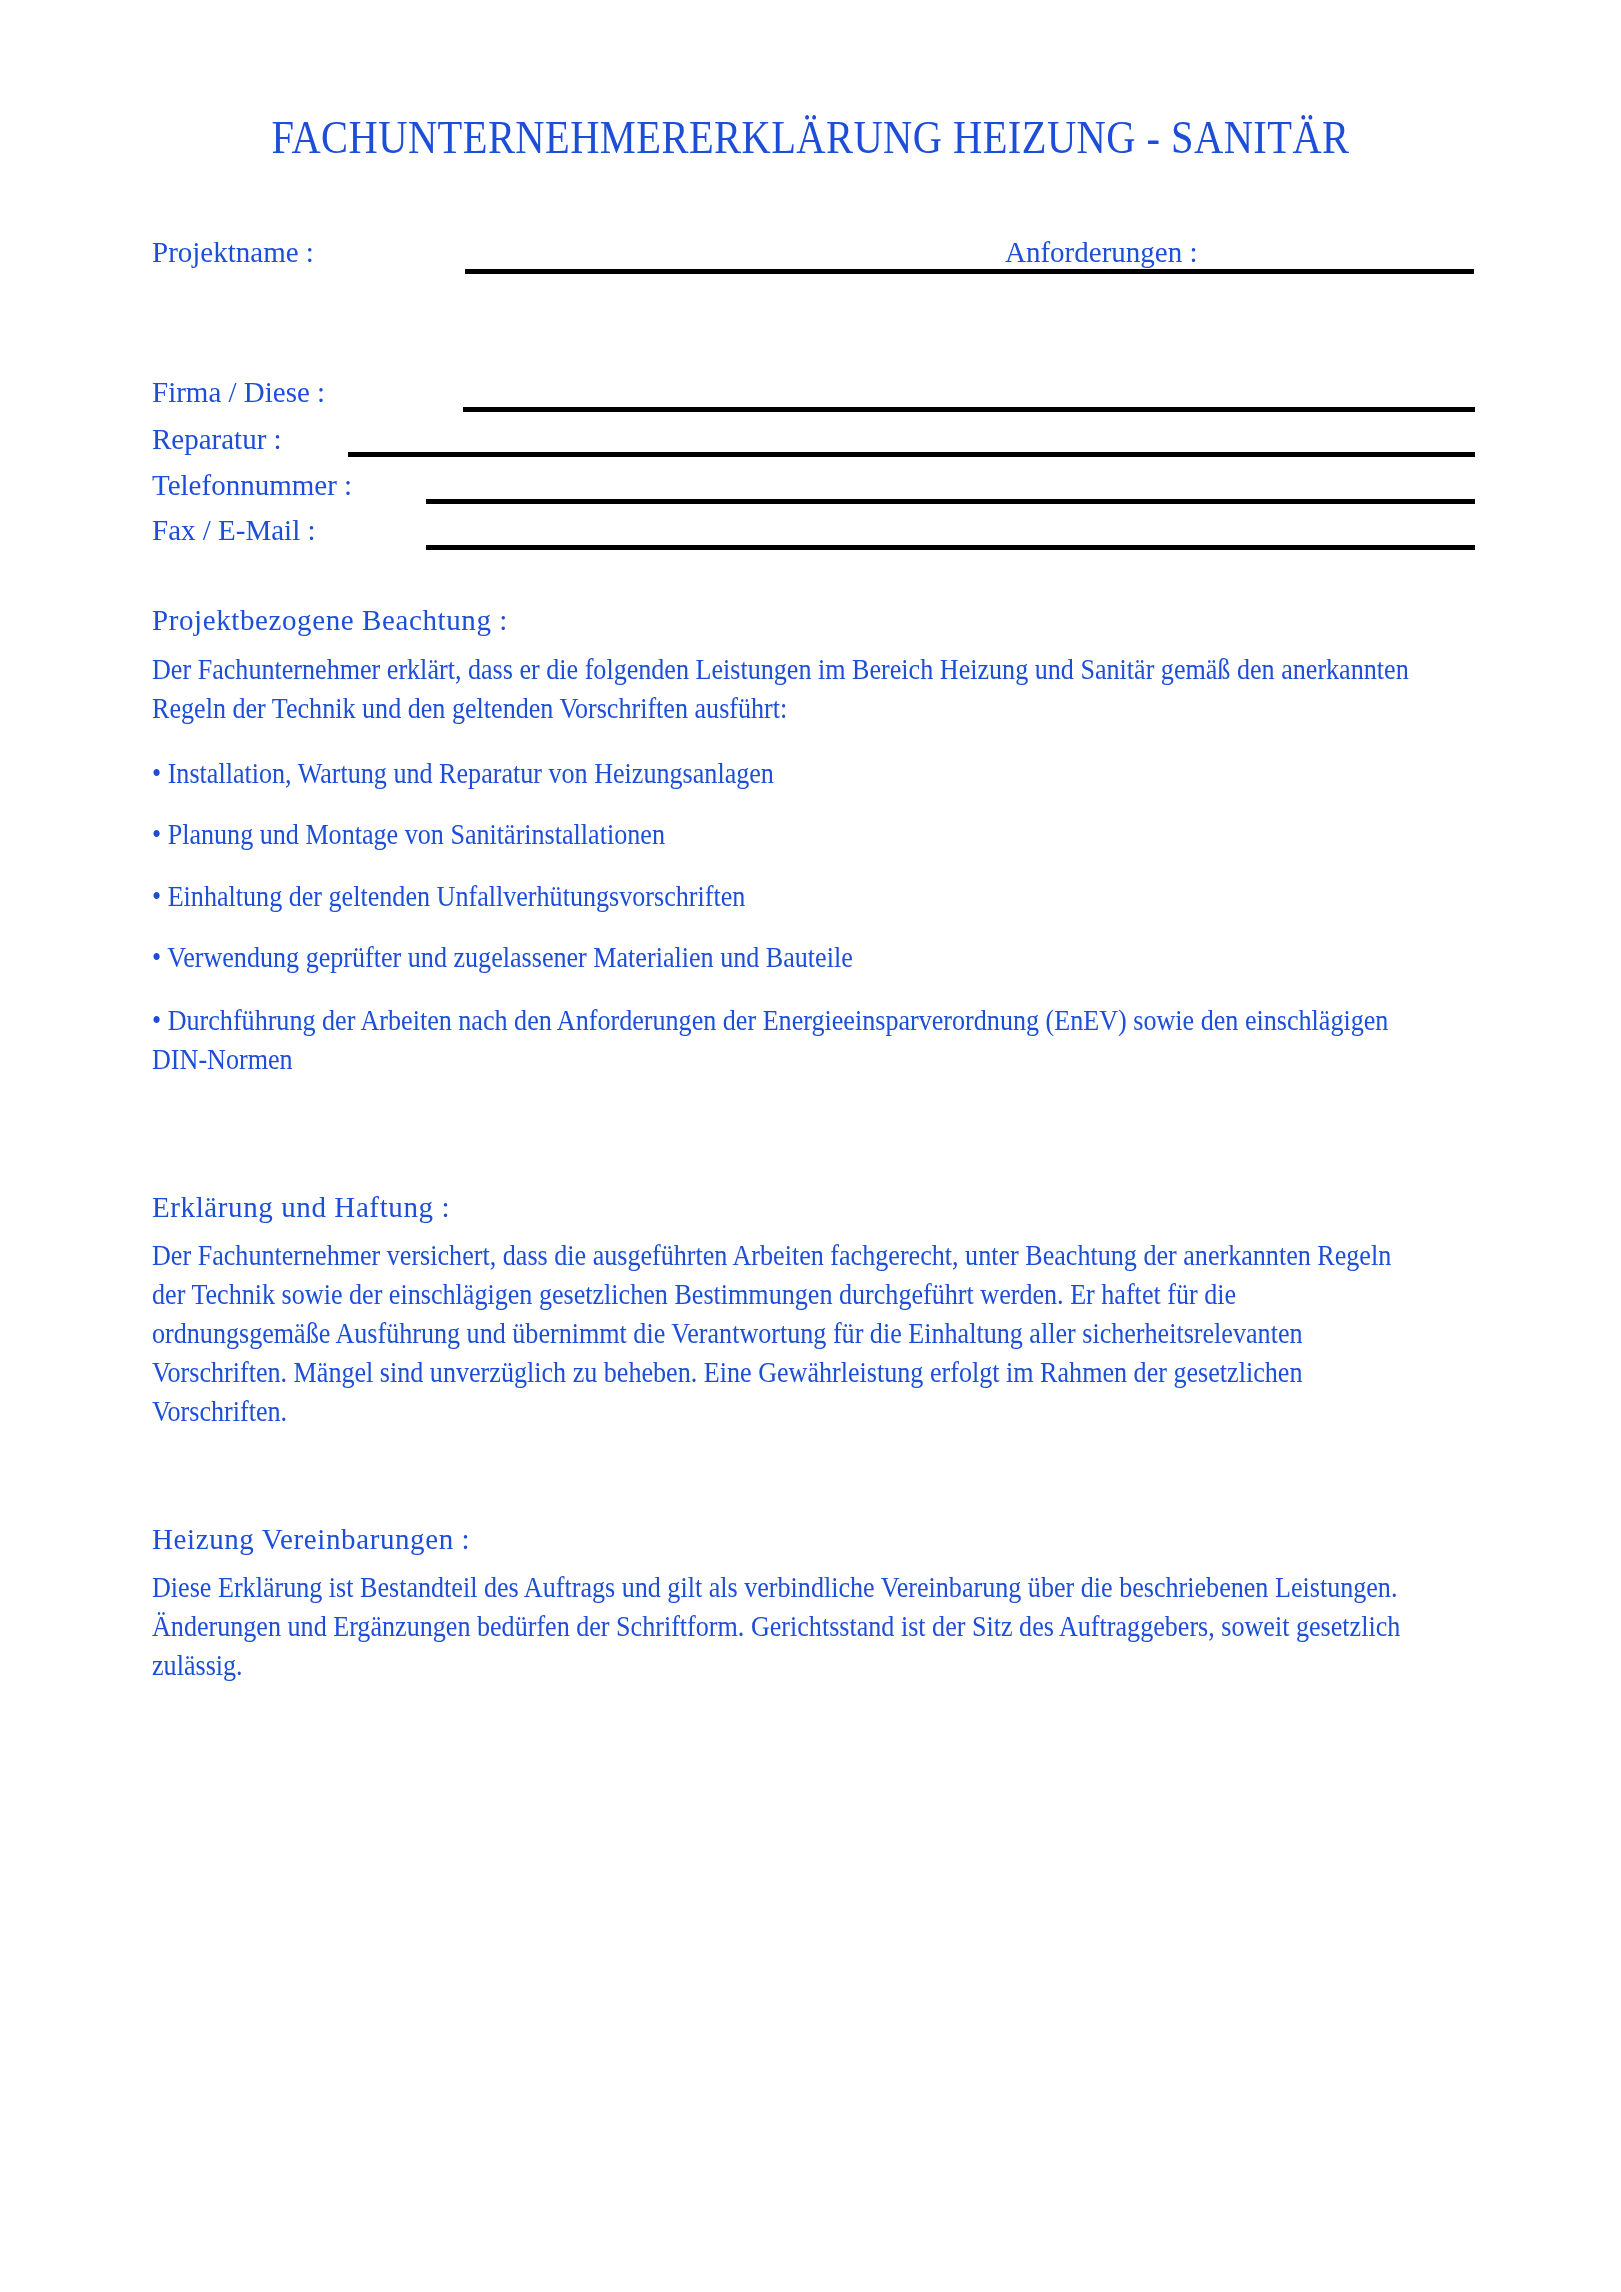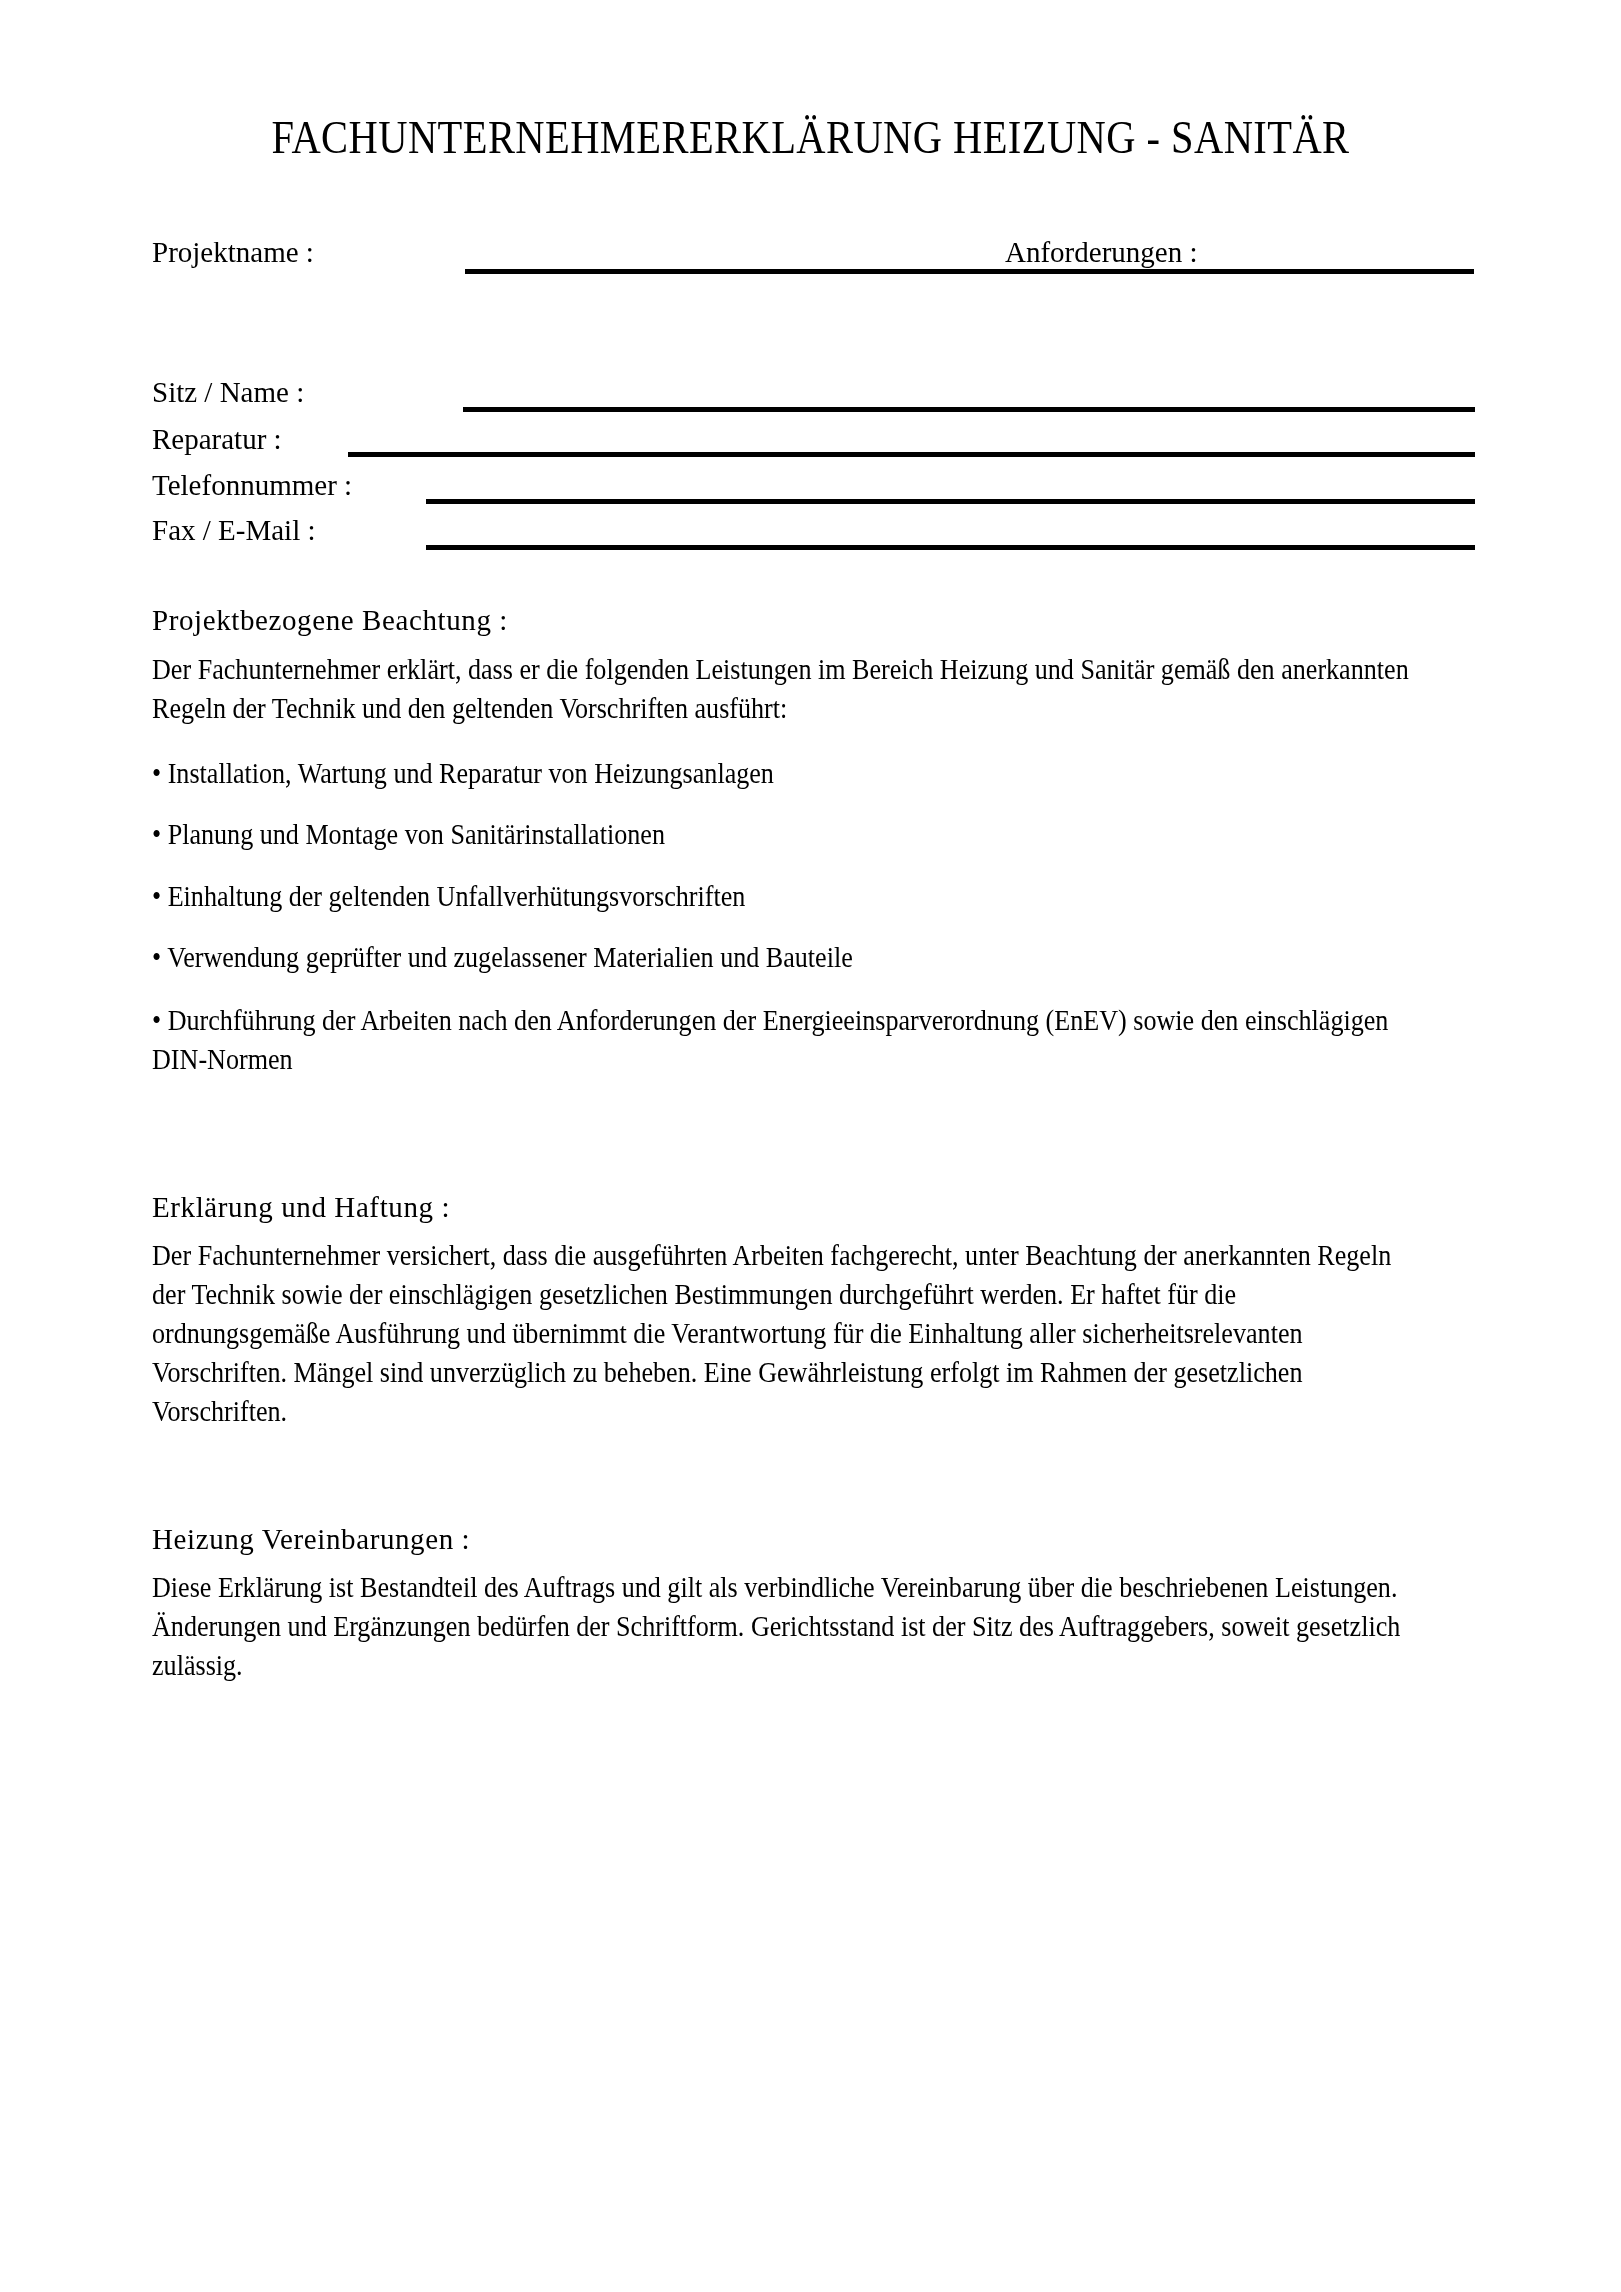--- a/index.html
+++ b/index.html
@@ -1,21 +1,21 @@
 <!DOCTYPE html>
 <html><head>
 <meta charset="utf-8">
 <style>
   html, body { margin: 0; padding: 0; background: #ffffff; }
   .page {
     position: relative;
     width: 1621px;
     height: 2293px;
     background: #ffffff;
-    color: #000000;
+    color: #1d4ed8;
     font-family: "Liberation Serif", "DejaVu Serif", serif;
     overflow: hidden;
   }
   .abs { position: absolute; }
   .title {
     left: 0; right: 0; top: 111px;
     text-align: center;
     font-size: 46px;
     letter-spacing: 0.5px;
     white-space: nowrap;
@@ -53,21 +53,21 @@
 
   <div class="abs title">FACHUNTERNEHMERERKLÄRUNG HEIZUNG - SANITÄR</div>
 
   <div class="abs label" style="left:152px; top:233px;text-align:right;">Projektname :</div>
   <div class="abs field-value" style="left:470px; top:235px;"></div>
   <div class="abs label" style="left:1005px; top:233px;">Anforderungen :</div>
   <div class="abs field-value" style="left:1215px; top:235px;"></div>
   <div class="abs fill-line" style="left:465px; top:269px; width:1009px;"></div>
 
 
-  <div class="abs label" style="left:152px; top:373px;">Sitz / Name :</div>
+  <div class="abs label" style="left:152px; top:373px;">Firma / Diese :</div>
   <div class="abs field-value" style="left:469px; top:375px;"></div>
   <div class="abs fill-line" style="left:463px; top:407px; width:1012px;"></div>
 
   <div class="abs label" style="left:152px; top:420px;">Reparatur :</div>
   <div class="abs field-value" style="left:354px; top:421px;"></div>
   <div class="abs fill-line" style="left:348px; top:452px; width:1127px;"></div>
 
   <div class="abs label" style="left:152px; top:466px;">Telefonnummer :</div>
   <div class="abs field-value" style="left:432px; top:468px;"></div>
   <div class="abs fill-line" style="left:426px; top:499px; width:1049px;"></div>

